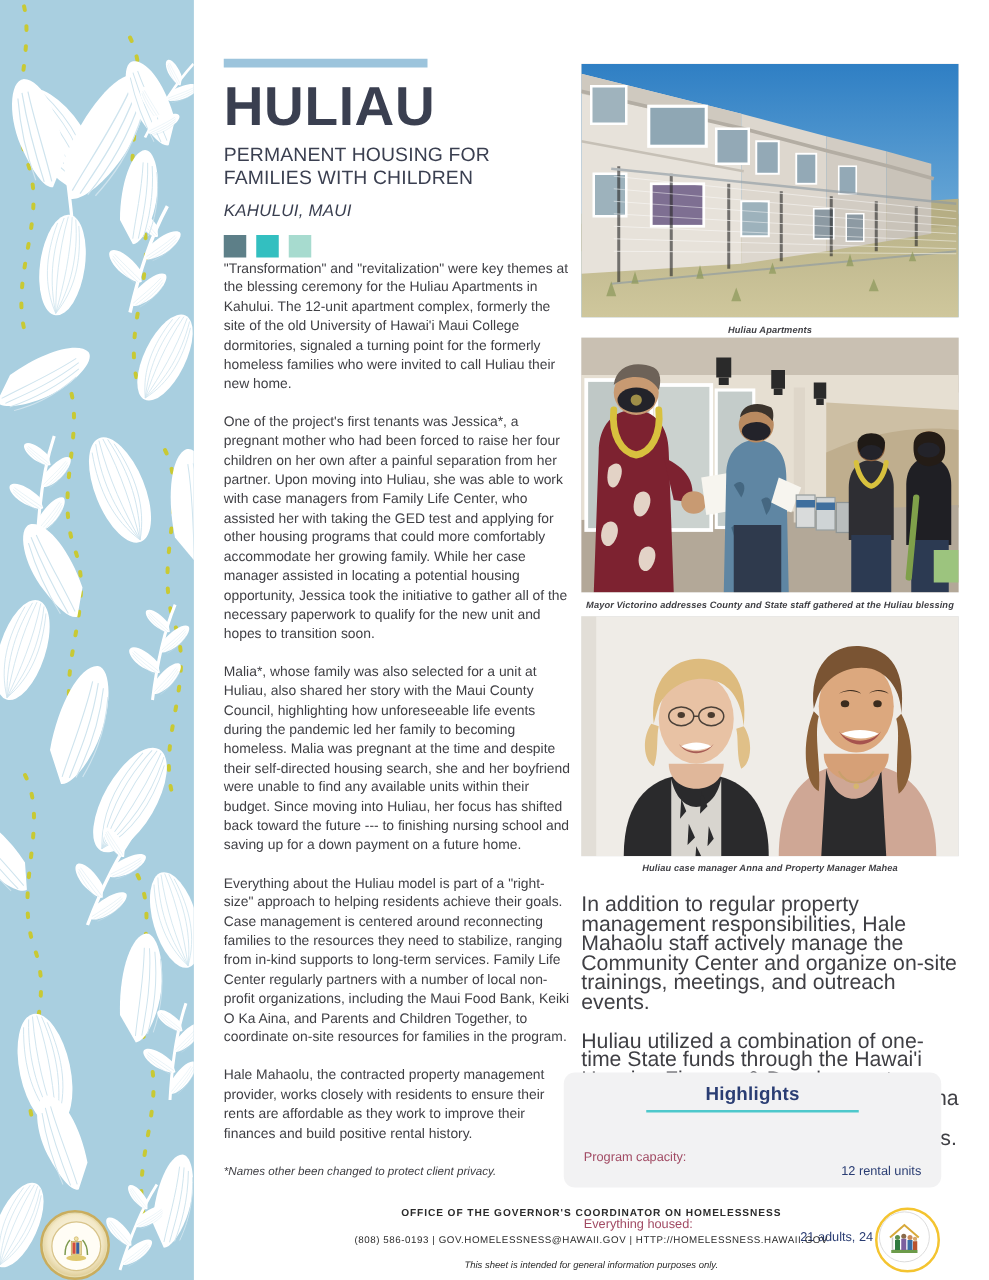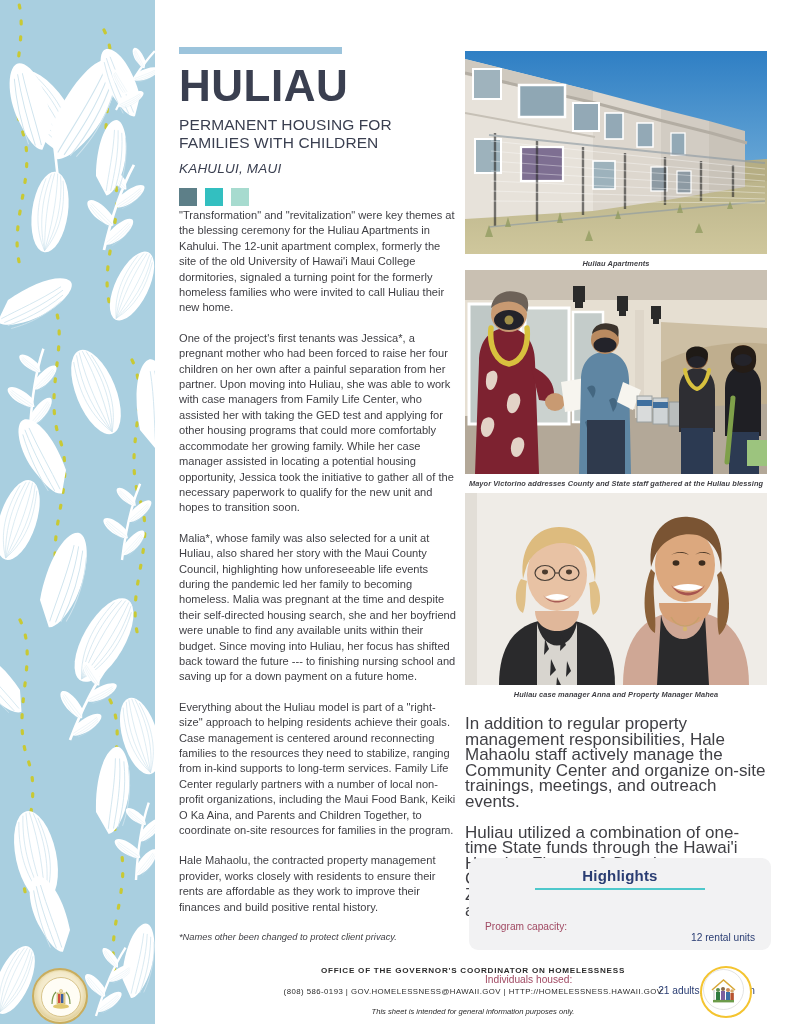--- a/index.html
+++ b/index.html
@@ -77,21 +77,21 @@
   .caption{
     position:absolute;left:310px;width:302px;text-align:center;
     font-size:7.4px;font-style:italic;font-weight:bold;color:#3f3f44;letter-spacing:0.1px;
   }
   .cap1{top:259px;}
   .cap2{top:479px;}
   .cap3{top:690px;}
 
   
   .highlights{
-    position:absolute;left:314px;top:858px;width:302px;height:92px;
+    position:absolute;left:296px;top:858px;width:302px;height:92px;
     background:#f2f2f3;border-radius:9px;
   }
   .hl-title{
     text-align:center;font-size:15px;font-weight:bold;color:#2a3d73;
     padding-top:9px;letter-spacing:0.2px;
   }
   .hl-rule{width:170px;height:2px;background:#4ec8cb;margin:4px auto 0 auto;}
   .hl-row{
     display:flex;justify-content:space-between;align-items:center;
     padding:20px 16px 0 16px;
@@ -466,21 +466,21 @@
     </div>
 
     <div class="highlights">
       <div class="hl-title">Highlights</div>
       <div class="hl-rule"></div>
       <div class="hl-row">
         <span class="hl-label">Program capacity:</span>
         <span class="hl-value">12 rental units</span>
       </div>
       <div class="hl-row">
-        <span class="hl-label">Individuals housed:</span>
+        <span class="hl-label">Everything housed:</span>
         <span class="hl-value">21 adults, 24 children</span>
       </div>
     </div>
 
     <div class="footer">
       <div class="f-org">OFFICE OF THE GOVERNOR'S COORDINATOR ON HOMELESSNESS</div>
       <div class="f-contact">(808) 586-0193  |  GOV.HOMELESSNESS@HAWAII.GOV  |  HTTP://HOMELESSNESS.HAWAII.GOV</div>
       <div class="f-note">This sheet is intended for general information purposes only.</div>
 
       <div class="footer-logo">

